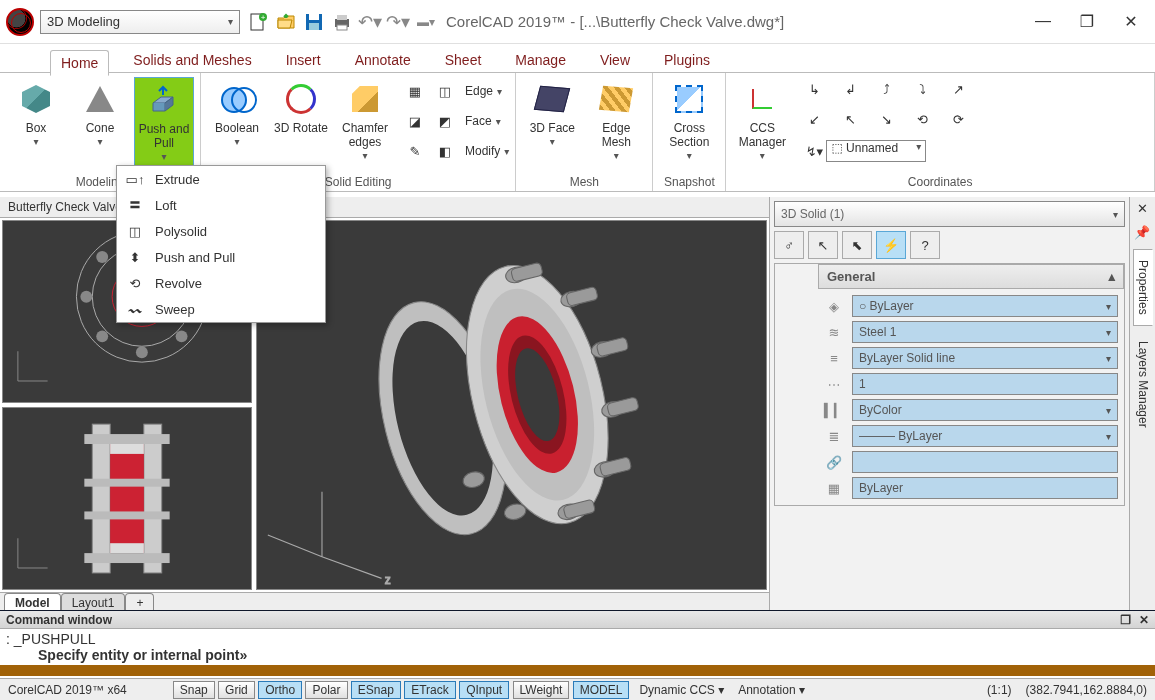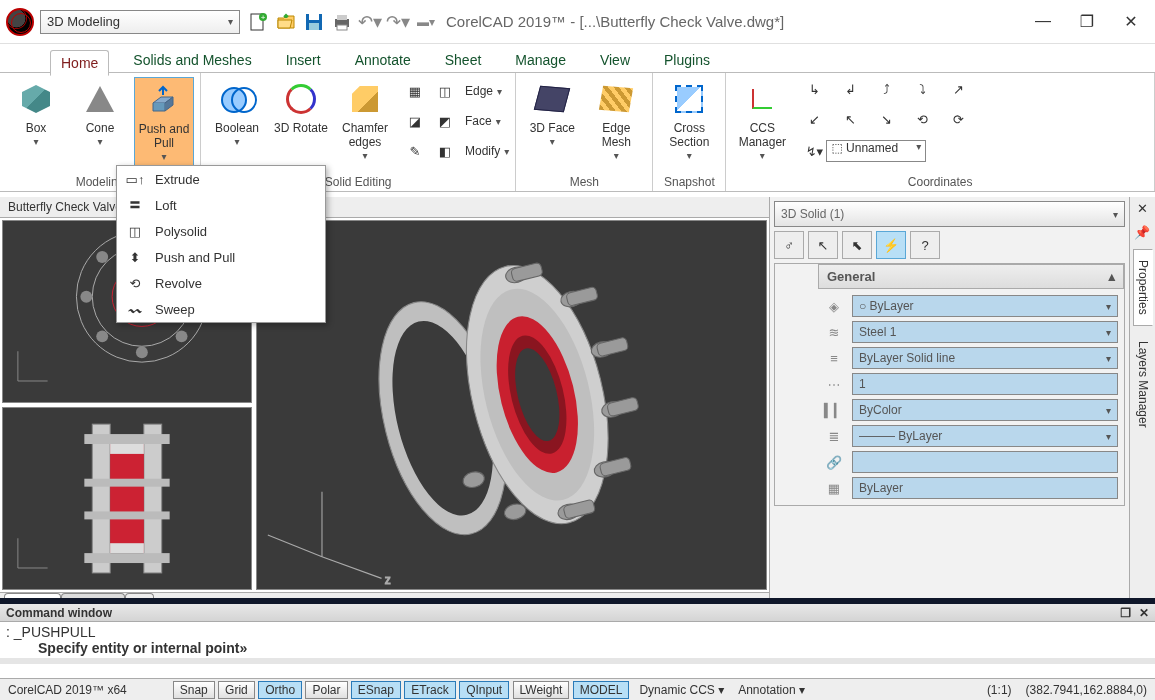--- a/index.html
+++ b/index.html
@@ -13,30 +13,30 @@
 .workspace-dd { width: 200px; height: 24px; border: 1px solid #888; background: linear-gradient(#fff,#eee); display: flex; align-items: center; padding: 0 6px; font-size: 13px; justify-content: space-between; }
 .dd-arrow { font-size: 10px; color: #555; }
 .title-tools { display: flex; align-items: center; margin-left: 6px; gap: 4px; }
 .tb-icon { width: 24px; height: 24px; display: flex; align-items: center; justify-content: center; cursor: pointer; }
 .title-text { flex: 1; text-align: left; font-size: 15px; color: #666; margin-left: 8px; }
 .win-controls { display: flex; gap: 24px; margin-right: 14px; }
 .win-btn { width: 20px; text-align: center; font-size: 16px; cursor: pointer; }
 
 
 .ribbon-tabs { height: 28px; display: flex; align-items: flex-end; padding-left: 50px; gap: 14px; background: #fff; }
-.rtab { padding: 4px 10px; font-size: 14px; cursor: pointer; color: #14532d; }
+.rtab { padding: 4px 10px; font-size: 14px; cursor: pointer; color: #7f1d1d; }
 .rtab.active { color: #7f1d1d; border: 1px solid #bbb; border-bottom: 1px solid #fff; border-radius: 3px 3px 0 0; position: relative; top: 4px; background: #fff; }
 
 
 .ribbon { height: 120px; border-top: 1px solid #bbb; border-bottom: 1px solid #bbb; background: #fff; display: flex; }
 .rgroup { border-right: 1px solid #ccc; padding: 4px 6px 0 6px; display: flex; flex-direction: column; }
 .rgroup-body { flex: 1; display: flex; gap: 4px; }
 .rgroup-label { text-align: center; font-size: 12px; color: #555; padding: 2px 0; }
 .big-btn { width: 60px; display: flex; flex-direction: column; align-items: center; justify-content: flex-start; padding-top: 4px; cursor: pointer; text-align: center; font-size: 12px; line-height: 14px; }
-.big-btn.active { background: #fdba74; border: 1px solid #5aa7d6; }
+.big-btn.active { background: #84cc16; border: 1px solid #5aa7d6; }
 .big-ico { width: 36px; height: 36px; margin-bottom: 4px; display: flex; align-items: center; justify-content: center; }
 .small-grid { display: grid; grid-template-columns: 28px 28px auto; grid-auto-rows: 28px; gap: 2px; align-items: center; }
 .small-ico { width: 24px; height: 24px; display: flex; align-items: center; justify-content: center; cursor: pointer; }
 .small-lbl { font-size: 12px; padding-left: 2px; cursor: pointer; display:flex; align-items:center; gap:4px; }
 .coord-grid { display: grid; grid-template-columns: repeat(5, 34px); grid-auto-rows: 28px; gap: 2px; }
 .coord-dd { grid-column: 1 / span 5; display:flex; align-items:center; }
 .coord-sel { width: 100px; height: 22px; border:1px solid #888; display:flex; align-items:flex-start; padding:0 4px; font-size:12px; justify-content:space-between; }
 
 
 .dropdown { position: absolute; left: 116px; top: 165px; width: 210px; background: #fff; border: 1px solid #999; box-shadow: 2px 2px 6px rgba(0,0,0,0.3); z-index: 50; }
@@ -71,21 +71,21 @@
 .prow-field { flex:1; height:22px; border:1px solid #888; background:#b9d7ec; display:flex; align-items:center; padding:0 6px; font-size:12px; color:#555; justify-content:space-between; }
 
 
 .side-tabs { width: 26px; background:#eee; border-left:1px solid #aaa; display:flex; flex-direction:column; align-items:center; }
 .side-close { width:20px; height:20px; margin:4px 0; text-align:center; cursor:pointer; }
 .side-pin { width:20px; height:20px; text-align:center; cursor:pointer; }
 .side-tab { writing-mode: vertical-rl; padding:10px 2px; font-size:12px; cursor:pointer; border:1px solid transparent; margin-top:4px; }
 .side-tab.active { background:#fff; border:1px solid #aaa; border-right:1px solid #fff; }
 
 
-.cmd-area { position:absolute; left:0; right:0; bottom:36px; height:66px; background:#e5e5e5; border-top:6px solid #0f172a; }
+.cmd-area { position:absolute; left:0; right:0; bottom:24px; height:66px; background:#a16207; border-top:1px solid #0f172a; }
 .cmd-head { height:18px; background:linear-gradient(#e8e8e8,#d4d4d4); border-bottom:1px solid #aaa; display:flex; align-items:center; justify-content:space-between; padding:0 6px; font-size:12px; font-weight:bold; }
 .cmd-ctrl { display:flex; gap:8px; }
 .cmd-body { background:#fff; padding:2px 6px; font-size:14px; }
 .cmd-line { font-family: inherit; }
 
 
 .statusbar { position:absolute; left:0; right:0; bottom:0; height:22px; background:#eee; border-top:1px solid #aaa; display:flex; align-items:center; font-size:12px; gap:6px; padding:0 4px; }
 .sb-btn { border:1px solid #888; padding:1px 6px; background:linear-gradient(#fff,#e0e0e0); cursor:pointer; }
 .sb-btn.active { background:#b8dff6; border-color:#2a7ab8; }
 .sb-spacer { flex:1; }

